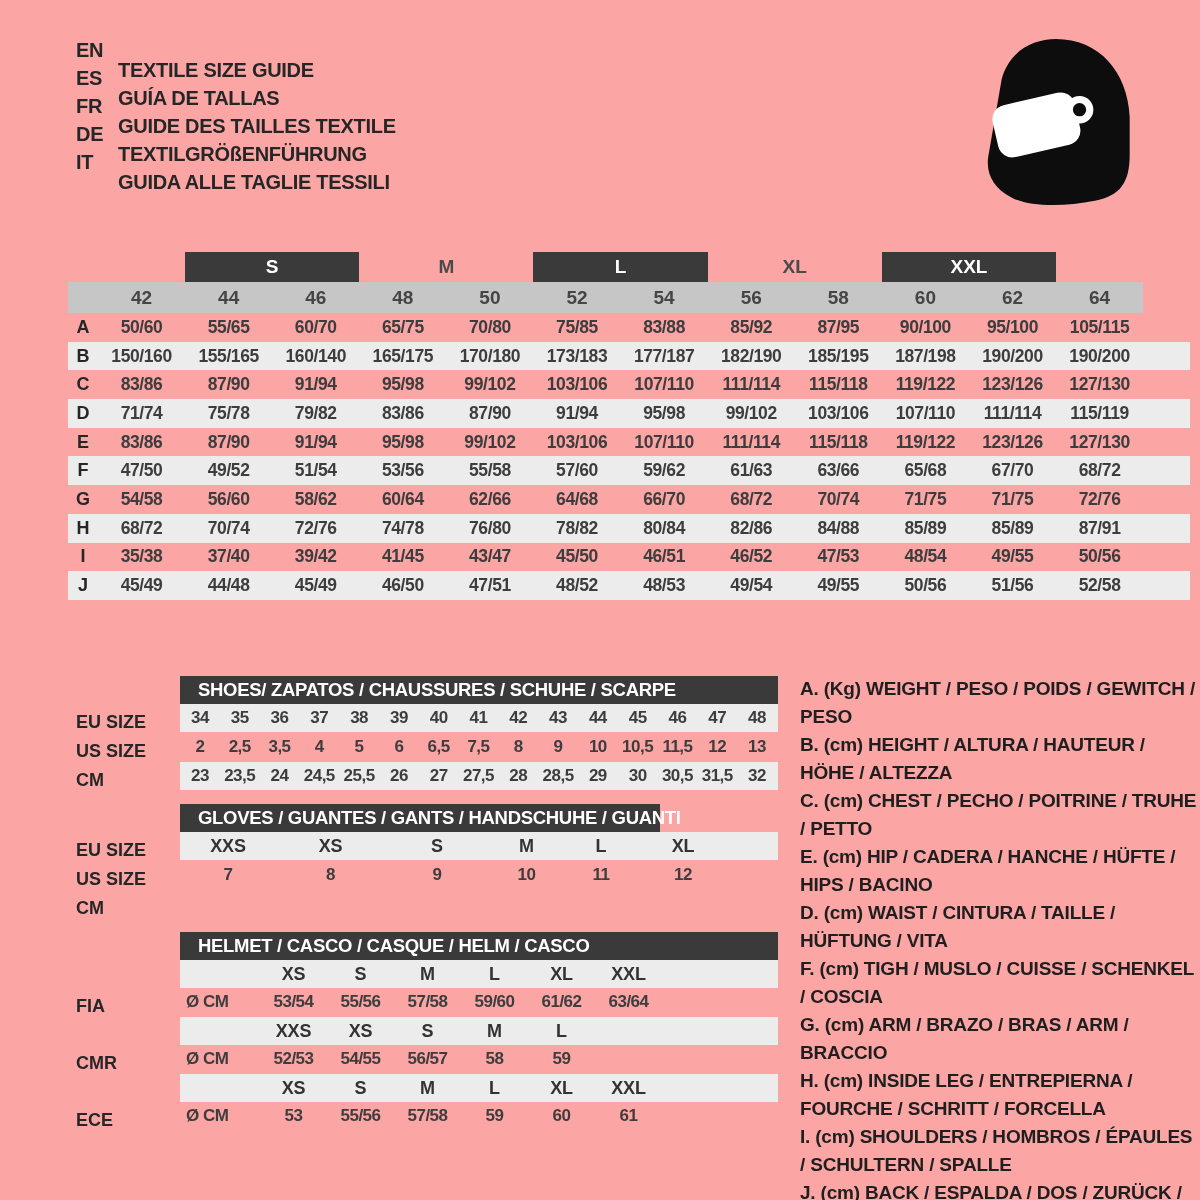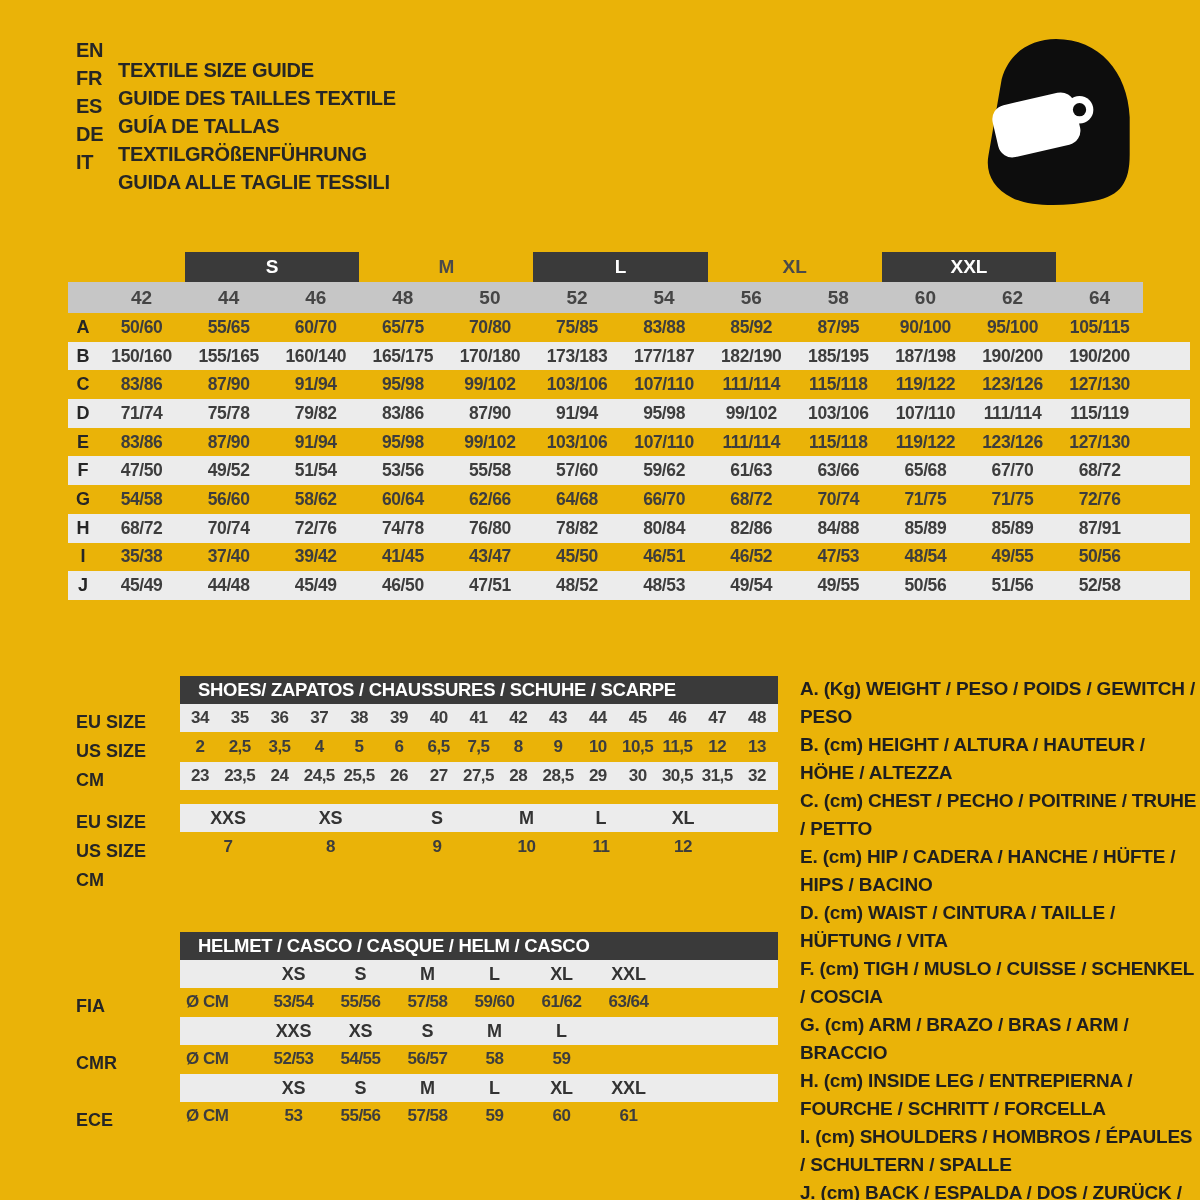--- a/index.html
+++ b/index.html
@@ -1,20 +1,20 @@
 <!DOCTYPE html>
 <html><head>
 <meta charset="utf-8">
 <style>
   html,body{margin:0;padding:0;}
   body{
     width:1200px;height:1200px;background:#ffffff;
     font-family:"Liberation Sans",sans-serif;font-weight:700;color:#262626;
   }
-  .canvas{position:relative;width:1200px;height:1200px;overflow:hidden;background:#eab308;}
+  .canvas{position:relative;width:1200px;height:1200px;overflow:hidden;background:#fca5a5;}
 
   
   .langs{position:absolute;left:76px;top:36px;}
   .lang-row{display:flex;height:28px;align-items:center;font-size:20px;letter-spacing:-0.3px;}
   .lang-code{width:42px;}
   .lang-title{white-space:nowrap;margin-top:40px;}
 
   
   .helmet-wrap{position:absolute;left:980px;top:36px;width:154px;height:176px;}
 
@@ -58,26 +58,26 @@
 <body>
 
 <div class="canvas">
 
   <div class="langs" id="langs">
       <div class="lang-row">
         <div class="lang-code">EN</div>
         <div class="lang-title">TEXTILE SIZE GUIDE</div>
       </div>
       <div class="lang-row">
+        <div class="lang-code">ES</div>
+        <div class="lang-title">GUÍA DE TALLAS</div>
+      </div>
+      <div class="lang-row">
         <div class="lang-code">FR</div>
         <div class="lang-title">GUIDE DES TAILLES TEXTILE</div>
-      </div>
-      <div class="lang-row">
-        <div class="lang-code">ES</div>
-        <div class="lang-title">GUÍA DE TALLAS</div>
       </div>
       <div class="lang-row">
         <div class="lang-code">DE</div>
         <div class="lang-title">TEXTILGRÖßENFÜHRUNG</div>
       </div>
       <div class="lang-row">
         <div class="lang-code">IT</div>
         <div class="lang-title">GUIDA ALLE TAGLIE TESSILI</div>
       </div>
     </div>
@@ -334,20 +334,24 @@
             <div class="cell">30</div>
             <div class="cell">30,5</div>
             <div class="cell">31,5</div>
             <div class="cell">32</div>
           </div>
         </div>
       </div>
   </div>
 
   <div class="section gloves">
+    <div class="sec-row">
+      <div class="sec-label"></div>
+      <div class="sec-bar">GLOVES / GUANTES / GANTS / HANDSCHUHE / GUANTI</div>
+    </div>
     <div id="gloves-rows">
         <div class="sec-row">
           <div class="sec-label">EU SIZE</div>
           <div class="sec-content gloves-grid stripe">
             <div class="cell size-cell">XXS</div>
             <div class="cell size-cell">XS</div>
             <div class="cell size-cell">S</div>
             <div class="cell size-cell">M</div>
             <div class="cell size-cell">L</div>
             <div class="cell size-cell">XL</div>

